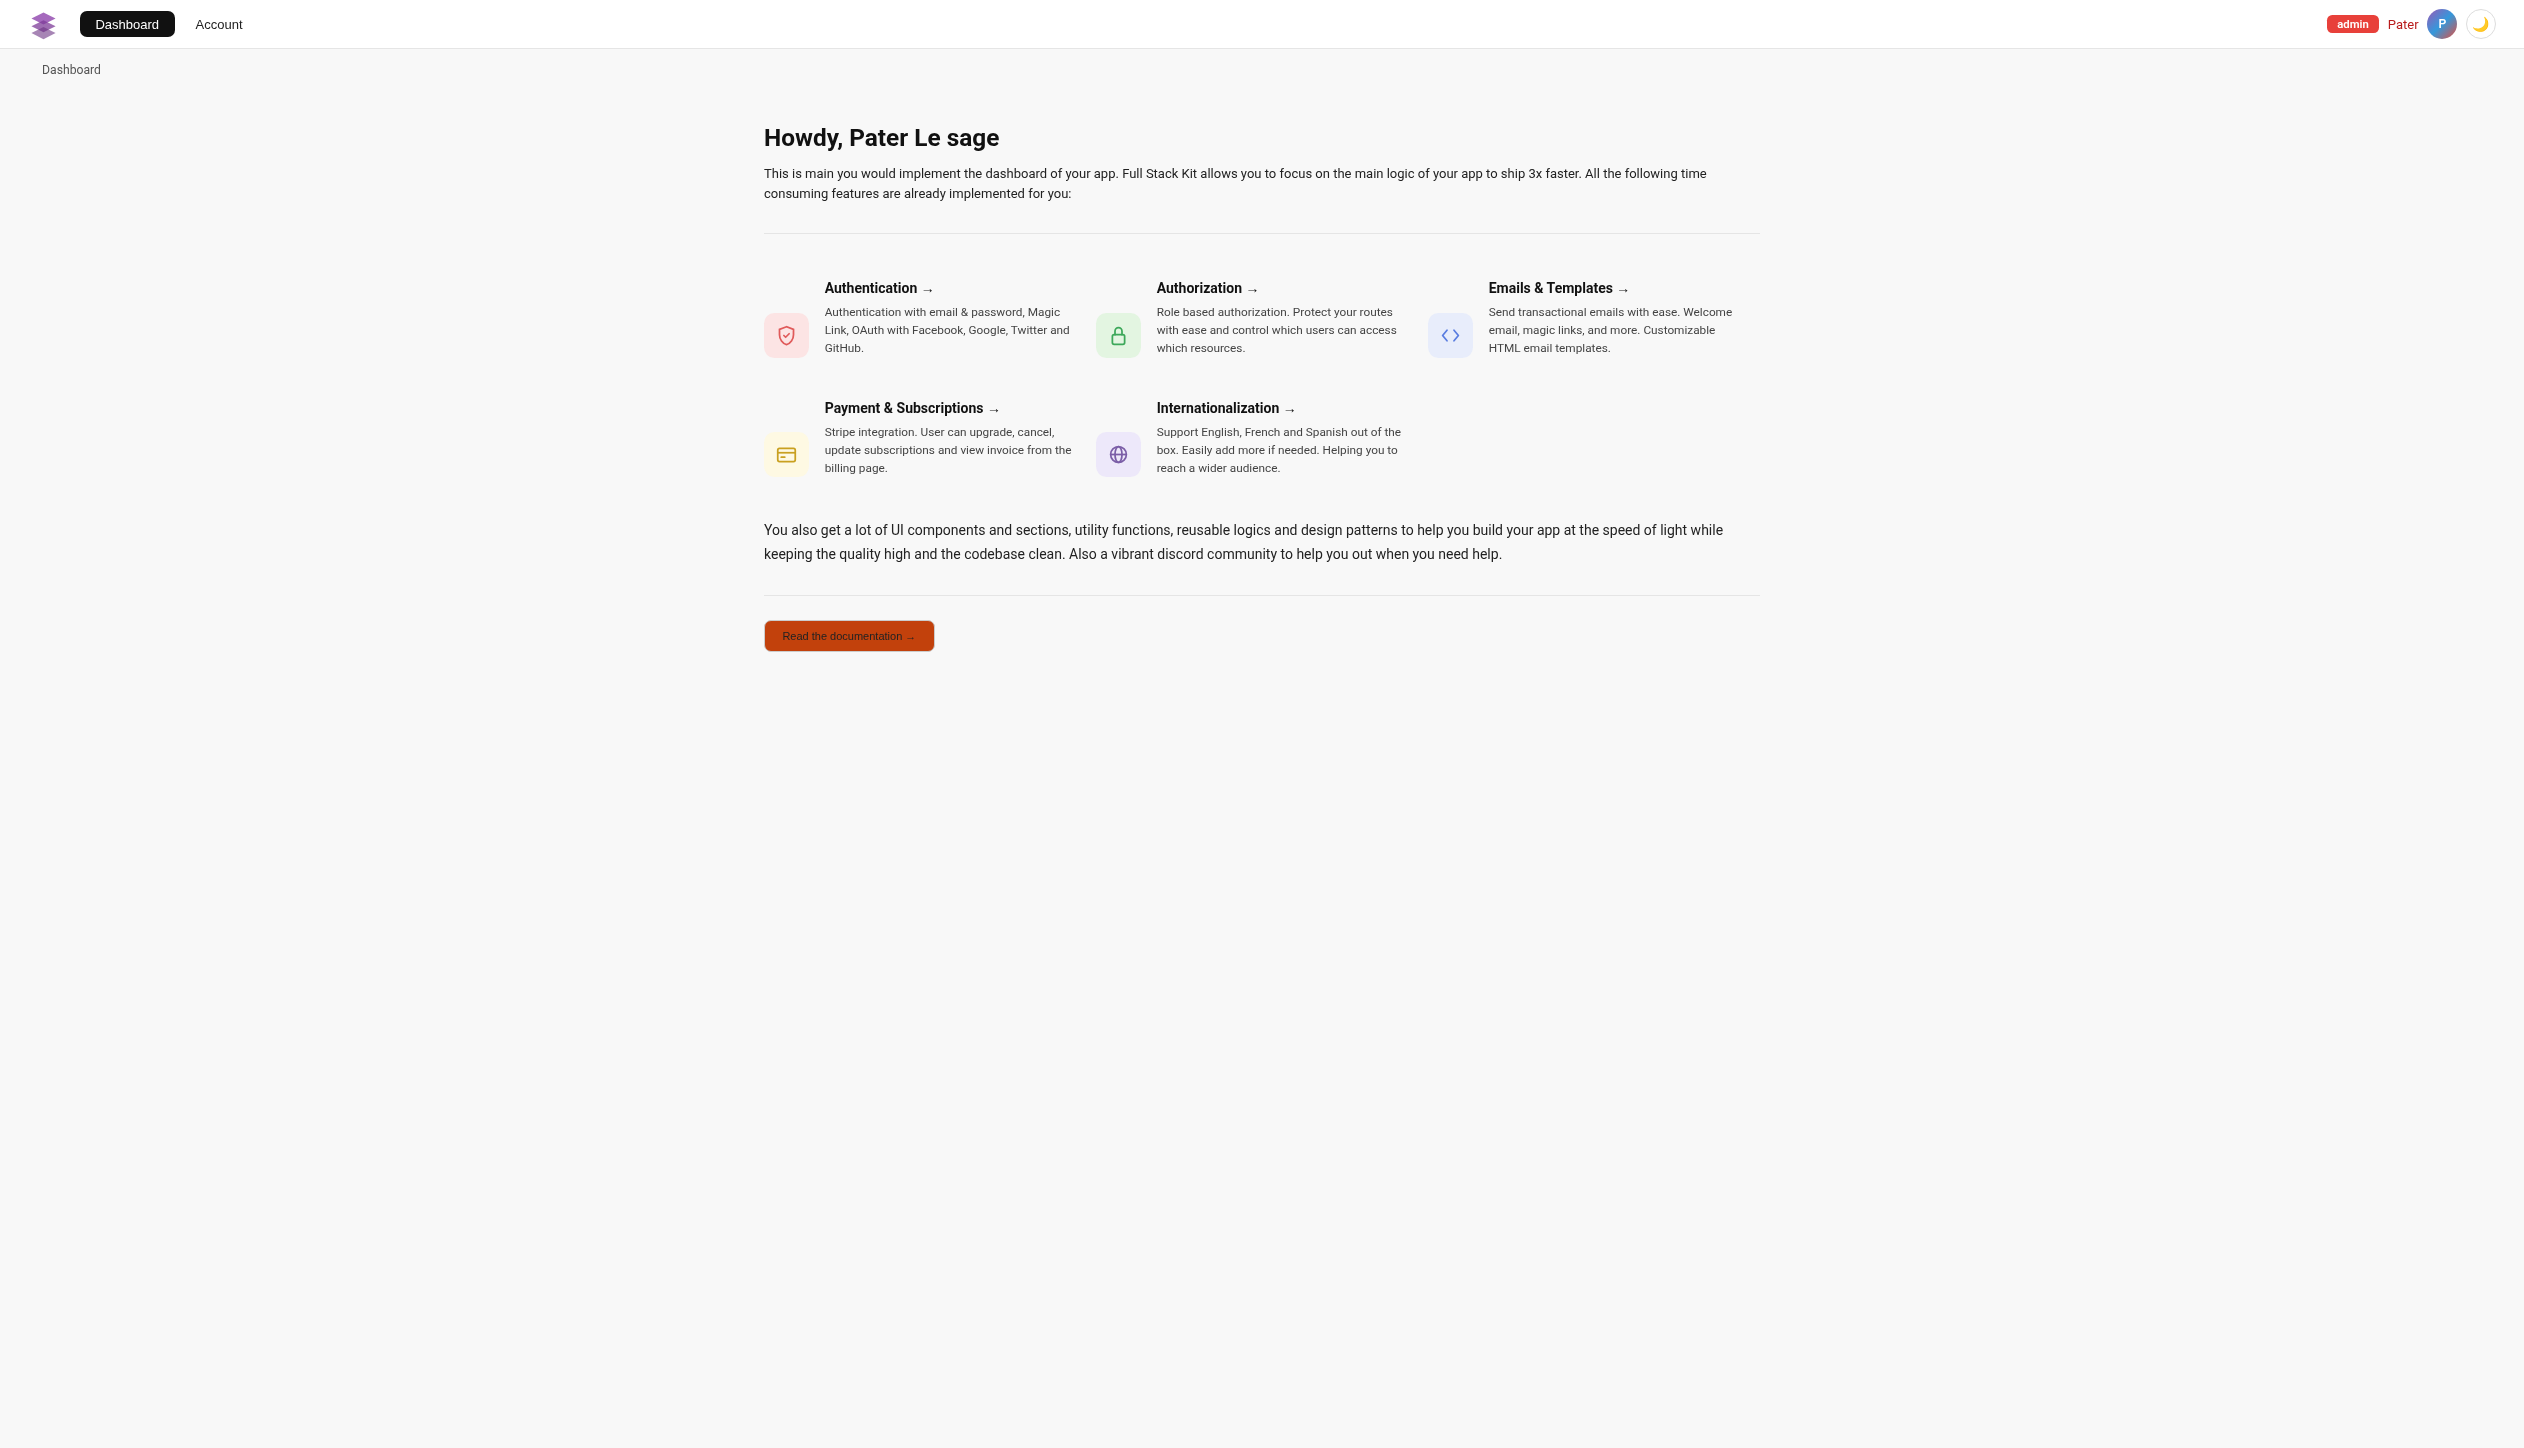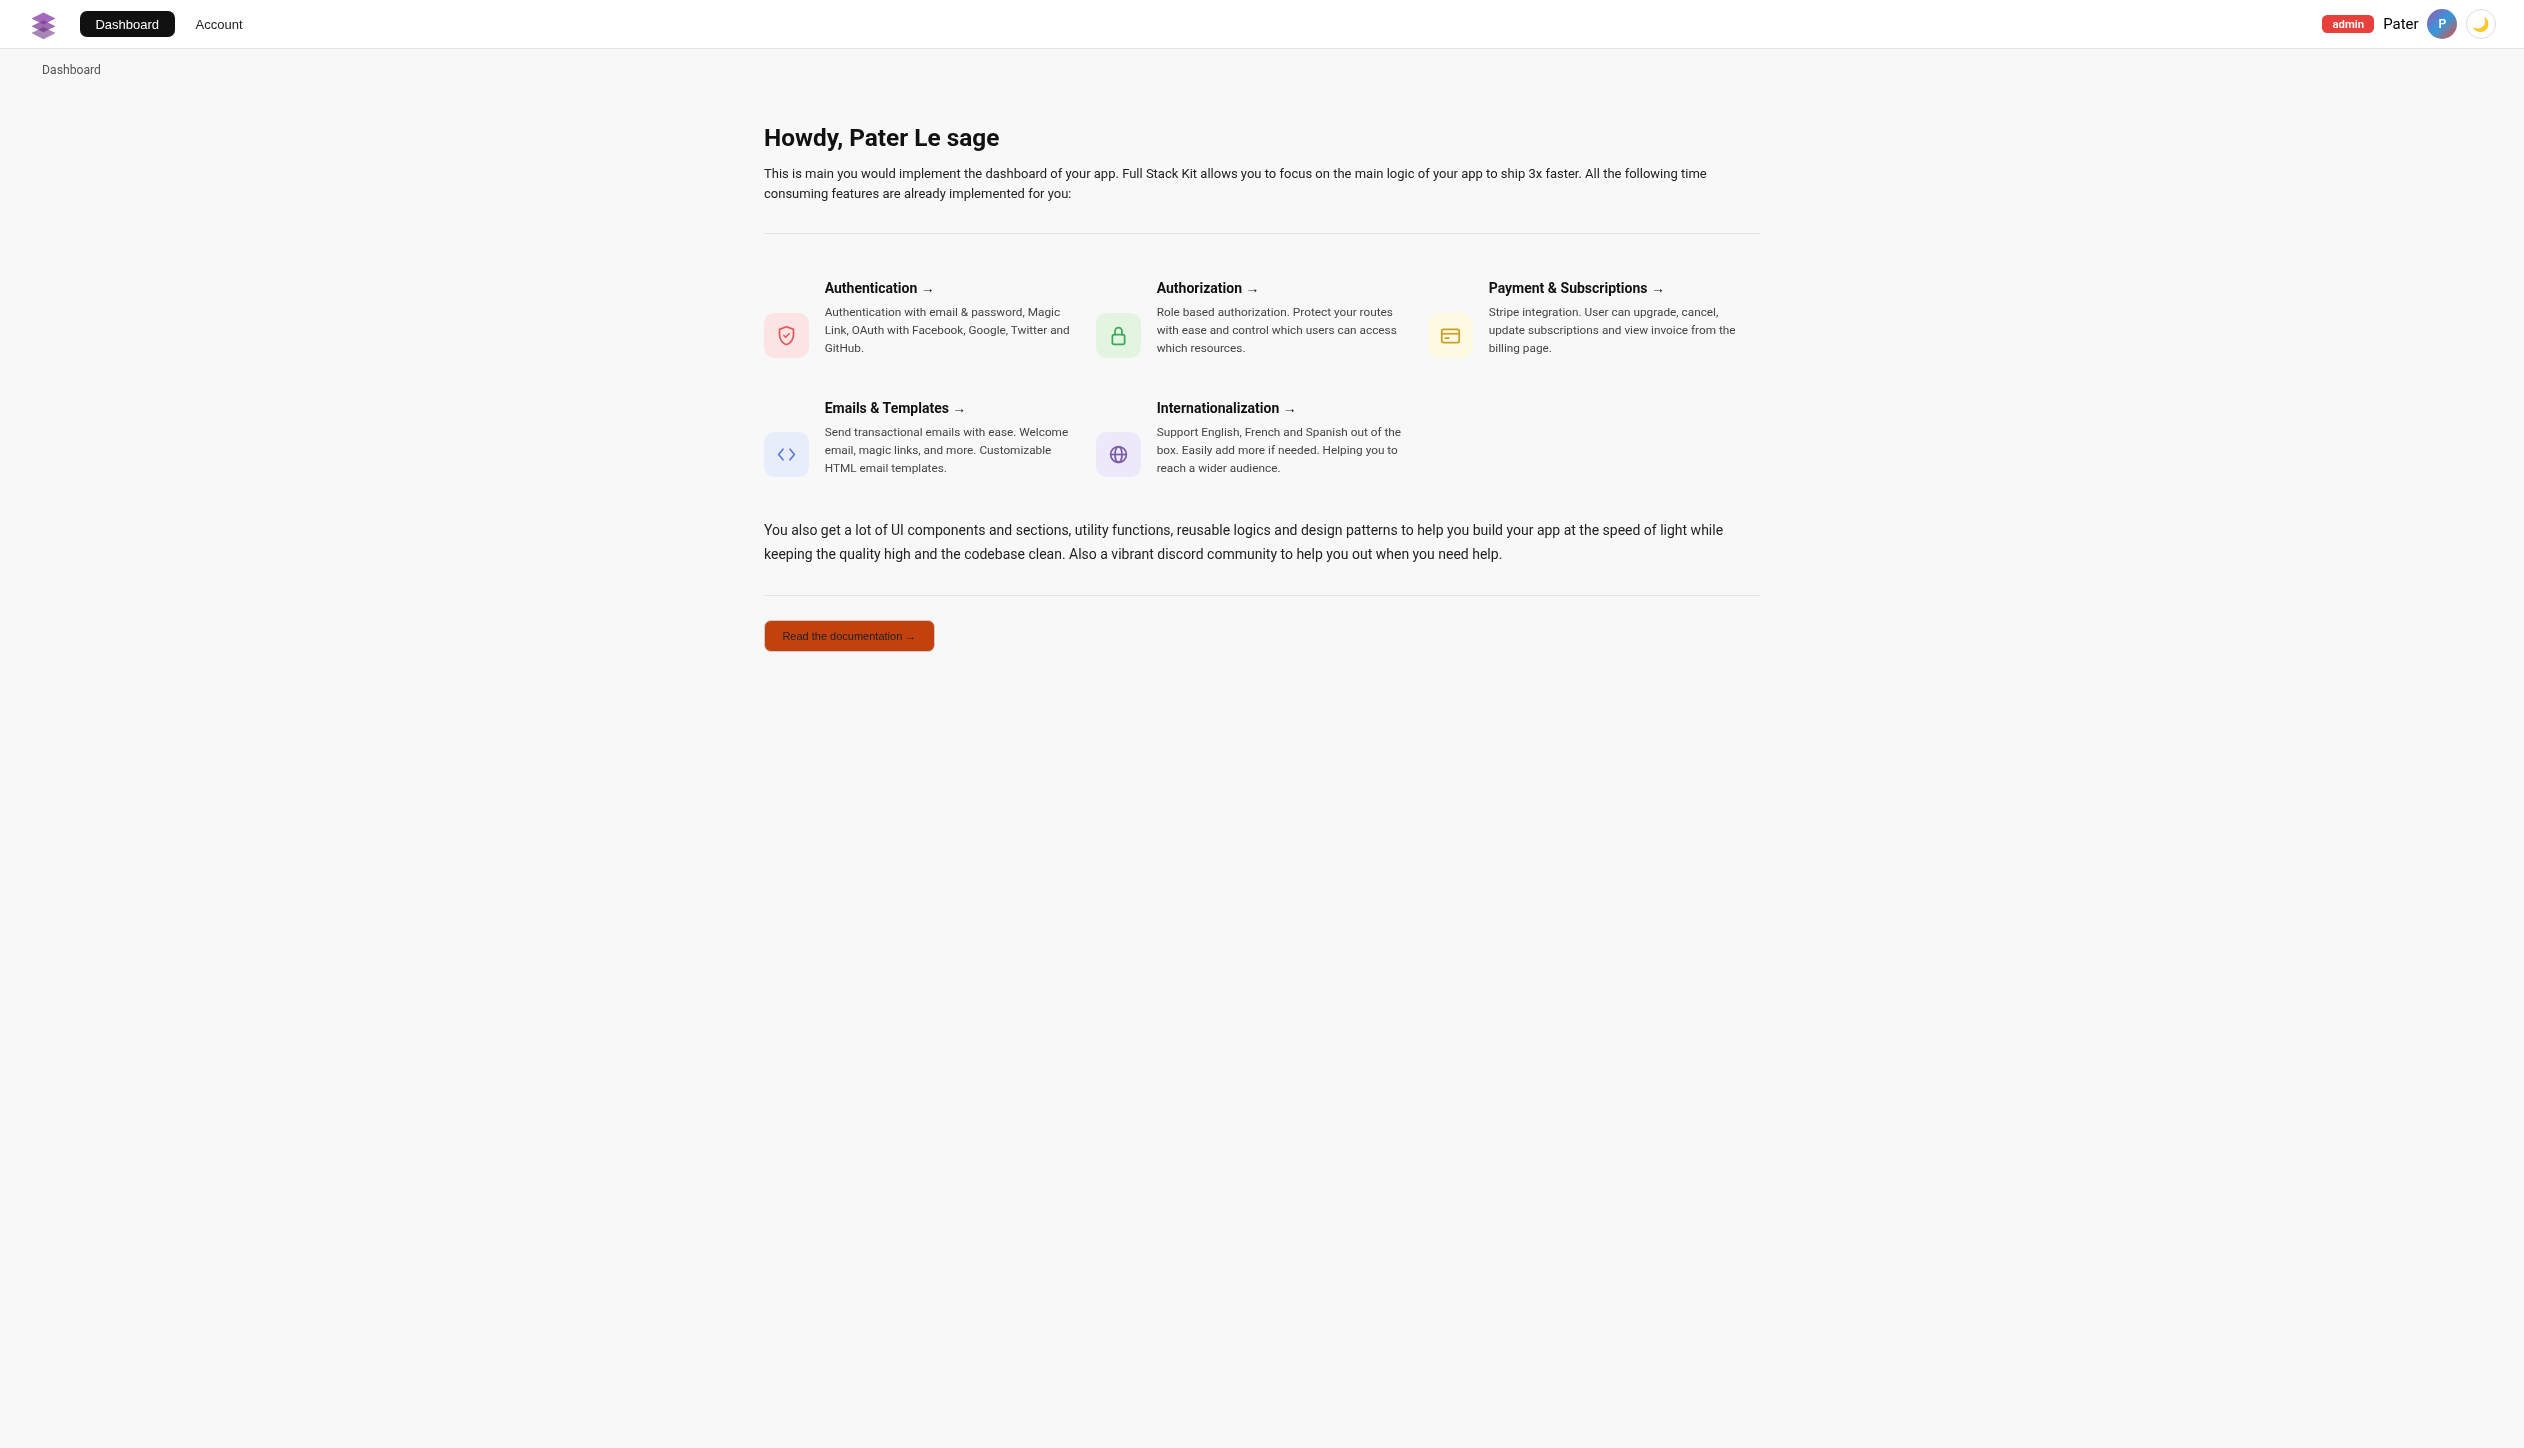--- a/index.html
+++ b/index.html
@@ -53,22 +53,22 @@
     .admin-badge {
       background: #e8403a;
       color: #fff;
       border-radius: 5.2px;
       padding: 2.6px 10.4px;
       font-size: 11.3px;
       font-weight: 600;
       margin-left: 44px;
     }
     .nav-username {
-      font-size: 15px;
-      color: #000000;
+      font-size: 13px;
+      color: #b91c1c;
     }
     .avatar {
       width: 30px;
       height: 30px;
       border-radius: 50%;
       background: linear-gradient(135deg, #9b59b6, #3498db, #e74c3c);
       overflow: hidden;
       display: flex;
       align-items: center;
       justify-content: center;
@@ -263,45 +263,45 @@
             <rect x="5" y="11" width="14" height="11" rx="2" stroke="#3da85a" stroke-width="2"></rect>
             <path d="M8 11V7a4 4 0 018 0v4" stroke="#3da85a" stroke-width="2" stroke-linecap="round"></path>
           </svg>
     </div>
     <div class="feature-content">
       <div class="feature-title">Authorization →</div>
       <div class="feature-desc">Role based authorization. Protect your routes with ease and control which users can access which resources.</div>
     </div>
   </div>
       <div class="feature-item">
+    <div class="feature-icon-wrap icon-blue-light">
+      <svg width="21" height="21" viewBox="0 0 24 24" fill="none">
+            <polyline points="16,18 21,12 16,6" stroke="#5a7de0" stroke-width="2" stroke-linecap="round" stroke-linejoin="round"></polyline>
+            <polyline points="8,6 3,12 8,18" stroke="#5a7de0" stroke-width="2" stroke-linecap="round" stroke-linejoin="round"></polyline>
+          </svg>
+    </div>
+    <div class="feature-content">
+      <div class="feature-title">Emails &amp; Templates →</div>
+      <div class="feature-desc">Send transactional emails with ease. Welcome email, magic links, and more. Customizable HTML email templates.</div>
+    </div>
+  </div>
+      <div class="feature-item">
     <div class="feature-icon-wrap icon-yellow">
       <svg width="21" height="21" viewBox="0 0 24 24" fill="none">
             <rect x="2" y="5" width="20" height="15" rx="2" stroke="#c9a020" stroke-width="2"></rect>
             <path d="M2 10h20" stroke="#c9a020" stroke-width="2"></path>
             <path d="M6 15h4" stroke="#c9a020" stroke-width="2" stroke-linecap="round"></path>
           </svg>
     </div>
     <div class="feature-content">
       <div class="feature-title">Payment &amp; Subscriptions →</div>
       <div class="feature-desc">Stripe integration. User can upgrade, cancel, update subscriptions and view invoice from the billing page.</div>
     </div>
   </div>
       <div class="feature-item">
-    <div class="feature-icon-wrap icon-blue-light">
-      <svg width="21" height="21" viewBox="0 0 24 24" fill="none">
-            <polyline points="16,18 21,12 16,6" stroke="#5a7de0" stroke-width="2" stroke-linecap="round" stroke-linejoin="round"></polyline>
-            <polyline points="8,6 3,12 8,18" stroke="#5a7de0" stroke-width="2" stroke-linecap="round" stroke-linejoin="round"></polyline>
-          </svg>
-    </div>
-    <div class="feature-content">
-      <div class="feature-title">Emails &amp; Templates →</div>
-      <div class="feature-desc">Send transactional emails with ease. Welcome email, magic links, and more. Customizable HTML email templates.</div>
-    </div>
-  </div>
-      <div class="feature-item">
     <div class="feature-icon-wrap icon-lavender">
       <svg width="21" height="21" viewBox="0 0 24 24" fill="none">
             <circle cx="12" cy="12" r="9" stroke="#7b5ea7" stroke-width="2"></circle>
             <ellipse cx="12" cy="12" rx="4" ry="9" stroke="#7b5ea7" stroke-width="2"></ellipse>
             <path d="M3 12h18" stroke="#7b5ea7" stroke-width="2"></path>
           </svg>
     </div>
     <div class="feature-content">
       <div class="feature-title">Internationalization →</div>
       <div class="feature-desc">Support English, French and Spanish out of the box. Easily add more if needed. Helping you to reach a wider audience.</div>

